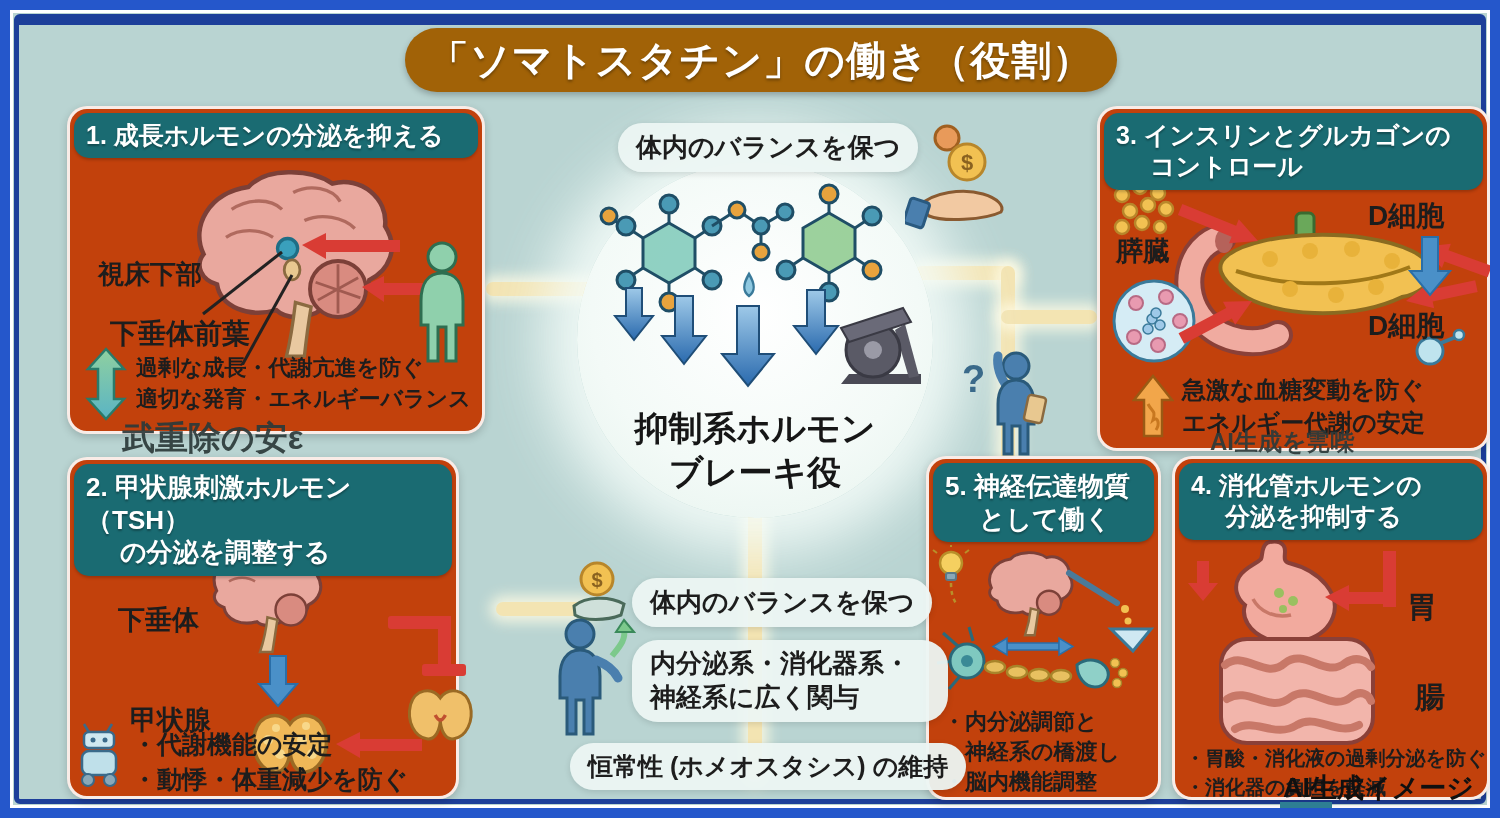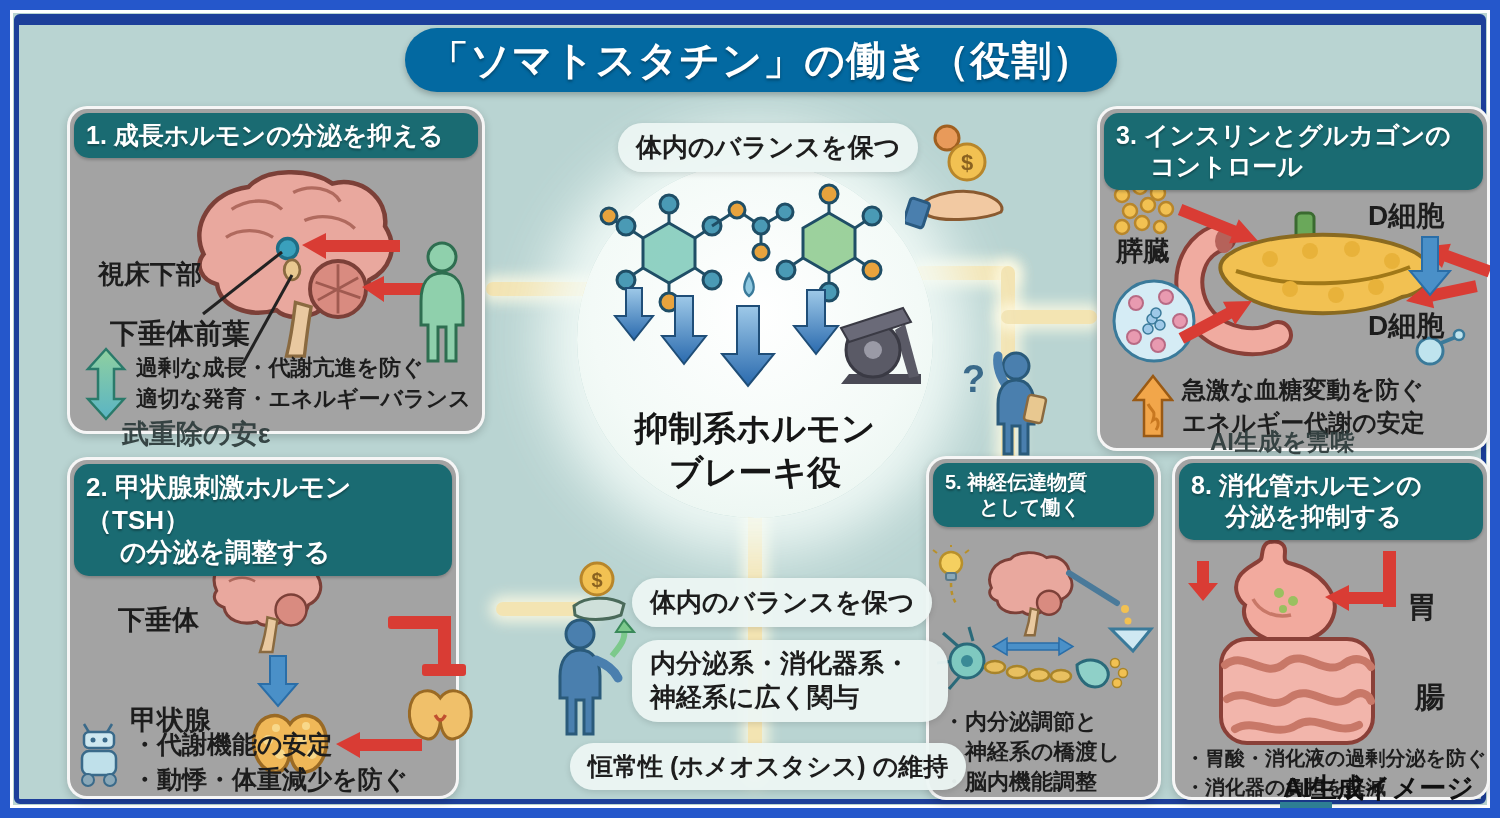--- a/index.html
+++ b/index.html
@@ -11,32 +11,32 @@
     box-shadow:inset 0 0 0 3px #ffffff;
     font-family:"Liberation Sans","DejaVu Sans",sans-serif;
     color:#1d1d1d;
   }
   .frame-inner{
     position:absolute;inset:4px;border:5px solid #1d3f9a;border-top-width:11px;
     border-radius:6px;pointer-events:none;z-index:0;
   }
   .title-pill{
     position:absolute;left:395px;top:18px;width:712px;height:64px;
-    background:#0369a1;border-radius:36px;z-index:5;
+    background:#a16207;border-radius:36px;z-index:5;
     display:flex;align-items:center;justify-content:center;
     color:#fff;font-size:40px;font-weight:bold;letter-spacing:1px;
     box-shadow:0 3px 6px rgba(0,0,0,.25);
     text-shadow:0 2px 3px rgba(0,0,0,.35);
   }
   .connector{
     position:absolute;background:#f3e4b2;border-radius:8px;z-index:1;
     box-shadow:0 0 14px 6px rgba(255,252,228,.85);
   }
   .box{
-    position:absolute;background:#a3a3a3;border:3px solid rgba(255,255,255,.9);
+    position:absolute;background:#c2410c;border:3px solid rgba(255,255,255,.9);
     border-radius:20px;box-shadow:0 3px 8px rgba(0,0,0,.18);z-index:2;
     box-sizing:border-box;
   }
   .box-header{
     position:absolute;left:4px;right:4px;top:4px;
     background:#1a6b72;border-radius:15px;color:#fff;font-weight:bold;
     padding:7px 12px;line-height:1.25;z-index:3;
     text-shadow:0 2px 2px rgba(0,0,0,.3);
     box-shadow:0 2px 3px rgba(0,0,0,.2);
   }
@@ -224,21 +224,21 @@
             </linearGradient>
           </defs>
         <polygon points="22,2 40,22 30,22 30,52 40,52 22,72 4,52 14,52 14,22 4,22" fill="url(#gd1)" stroke="#2a7a6a" stroke-width="2.5"></polygon>
       </svg>
       <div class="benefit-text" style="font-size:22px;">
         <div>過剰な成長・代謝亢進を防ぐ</div>
         <div>適切な発育・エネルギーバランス</div>
       </div>
     </div>
   </div>
-  <div class="caption" style="left:112px;top:406px;font-size:27px;">武重除の安ε</div>
+  <div class="caption" style="left:112px;top:406px;font-size:33px;">武重除の安ε</div>
 
   <div class="box" style="left:57px;top:447px;width:392px;height:342px;">
     <div class="box-header" style="font-size:26px;">
       <div>2. 甲状腺刺激ホルモン（TSH）</div>
       <div class="l2">の分泌を調整する</div>
     </div>
     <svg style="position:absolute;left:0;top:78px;" width="428" height="260" viewBox="0 0 428 260">
       <g transform="translate(128,0) scale(0.62)">
         <path d="M30,85 C18,60 35,30 70,25 C85,8 125,8 145,22 C170,15 195,35 192,60 C205,80 195,100 178,108 C175,125 155,135 140,130 C130,142 105,145 95,135 C70,142 45,132 42,112 C28,108 22,95 30,85 Z" fill="#e9a89e" stroke="#7c4038" stroke-width="5"></path>
         <path d="M55,45 C70,35 90,35 100,45 M110,30 C125,22 145,26 152,38 M50,70 C62,62 80,62 92,70" stroke="#b06a5e" stroke-width="4" fill="none"></path>
@@ -371,21 +371,21 @@
       </svg>
       <div class="benefit-text" style="font-size:24px;">
         <div>急激な血糖変動を防ぐ</div>
         <div>エネルギー代謝の安定</div>
       </div>
     </div>
   </div>
   <div class="caption" style="left:1200px;top:416px;font-size:24px;">AI生成を䨌喍</div>
 
   <div class="box" style="left:916px;top:446px;width:235px;height:344px;">
-    <div class="box-header" style="font-size:20px;">
+    <div class="box-header" style="font-size:26px;">
       <div>5. 神経伝達物質</div>
       <div class="l2">として働く</div>
     </div>
     <svg style="position:absolute;left:0;top:86px;" width="235" height="158" viewBox="0 0 235 158">
       <g>
         <circle cx="22" cy="18" r="11" fill="#f5d060" stroke="#b8902a" stroke-width="2.5"></circle>
         <rect x="17" y="28" width="10" height="7" rx="2" fill="#8aa8b8" stroke="#5a7a8a" stroke-width="2"></rect>
         <line x1="22" y1="2" x2="22" y2="-2" stroke="#b8902a" stroke-width="2"></line>
         <line x1="8" y1="8" x2="4" y2="5" stroke="#b8902a" stroke-width="2"></line>
         <line x1="36" y1="8" x2="40" y2="5" stroke="#b8902a" stroke-width="2"></line>
@@ -431,21 +431,21 @@
         <polygon points="130,93 130,110 144,101.5"></polygon>
       </g>
     </svg>
     <div class="bullet" style="left:14px;top:248px;font-size:22px;">・内分泌調節と</div>
     <div class="bullet" style="left:36px;top:278px;font-size:22px;">神経系の橋渡し</div>
     <div class="bullet" style="left:14px;top:308px;font-size:22px;">・脳内機能調整</div>
   </div>
 
   <div class="box" style="left:1162px;top:446px;width:318px;height:344px;">
     <div class="box-header" style="font-size:25px;">
-      <div>8. 消化管ホルモンの</div>
+      <div>4. 消化管ホルモンの</div>
       <div class="l2">分泌を抑制する</div>
     </div>
     <svg style="position:absolute;left:0;top:78px;" width="318" height="214" viewBox="0 0 318 214">
 
       <path d="M92,6 C102,2 110,6 110,14 C110,20 108,24 114,26 C146,34 166,58 158,80 C150,102 118,112 92,102 C74,95 66,80 70,68 C62,62 58,50 64,40 C70,30 80,28 86,22 C88,18 86,10 92,6 Z" fill="#f2aa9e" stroke="#8a4038" stroke-width="4"></path>
       <path d="M78,62 C84,74 100,82 116,78" stroke="#c87868" stroke-width="3.5" fill="none"></path>
       <g fill="#9ac060">
           <circle cx="104" cy="56" r="5"></circle>
           <circle cx="118" cy="64" r="5"></circle>
           <circle cx="108" cy="72" r="4"></circle>

